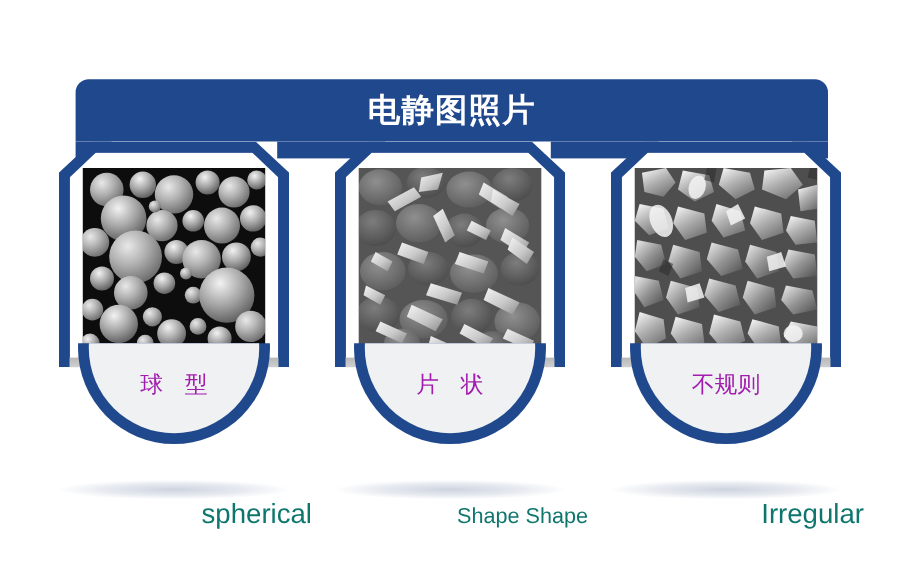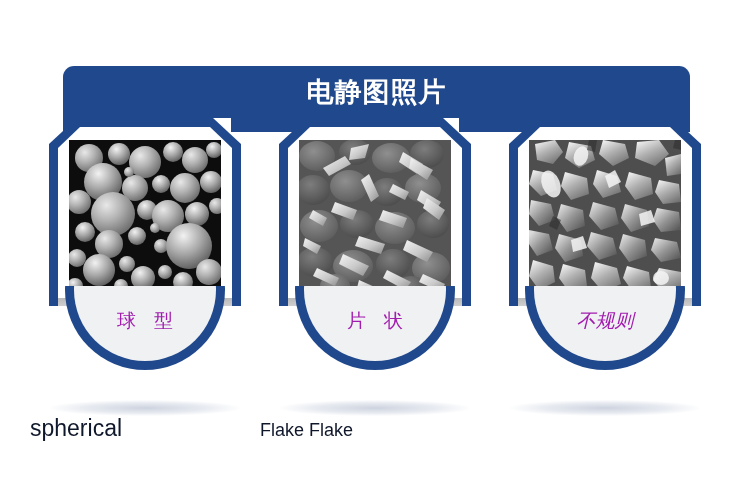--- a/index.html
+++ b/index.html
@@ -86,22 +86,22 @@
     background:radial-gradient(ellipse at center,
       rgba(90,110,150,0.30) 0%,
       rgba(110,130,165,0.16) 45%,
       rgba(255,255,255,0) 72%);
     z-index:1;
   }
 
   
   .en-caption{
     position:absolute;top:415px;width:230px;
-    text-align:left;
-    color:#0f172a;
+    text-align:right;
+    color:#0f766e;
     font-size:23px;
     z-index:6;
   }
   .en-caption.small{font-size:18px;top:420px;}
 </style>
 </head>
 <body>
 
 <div id="stage">
 
@@ -248,21 +248,21 @@
       </svg>
     </div>
     <div class="graystrip"></div>
   </div>
   <div class="circlewrap" style="left:295px;">
     <div class="circle">
       <div class="circle-inner"></div>
     </div>
   </div>
   <div class="cn-label spaced" style="left:295px;text-align:right;">片 状</div>
-  <div class="en-caption small" style="left:260px;">Flake Flake</div>
+  <div class="en-caption small" style="left:260px;">Shape Shape</div>
 
   <div class="shadow" style="left:510px;"></div>
   <div class="card" style="left:509px;">
     <div class="frame"></div>
     <div class="inner-white"></div>
     <div class="micrograph">
       <svg viewBox="0 0 152 152" xmlns="http://www.w3.org/2000/svg">
         <defs>
           <linearGradient id="ir" x1="0.2" y1="0" x2="0.8" y2="1">
             <stop offset="0%" stop-color="#f0f0f0"></stop>
@@ -322,15 +322,16 @@
         </g>
       </svg>
     </div>
     <div class="graystrip"></div>
   </div>
   <div class="circlewrap" style="left:525px;">
     <div class="circle">
       <div class="circle-inner"></div>
     </div>
   </div>
-  <div class="cn-label" style="left:525px;font-style:italic;">不规则</div>
+  <div class="cn-label" style="left:525px;">不规则</div>
+  <div class="en-caption" style="left:490px;">Irregular</div>
 
 </div>
 
 </body></html>

